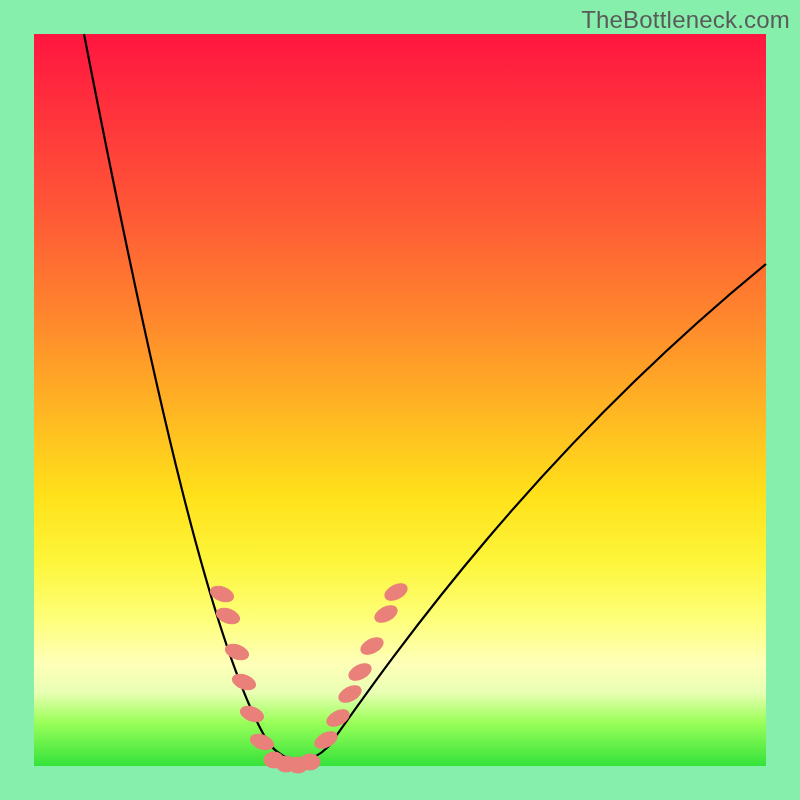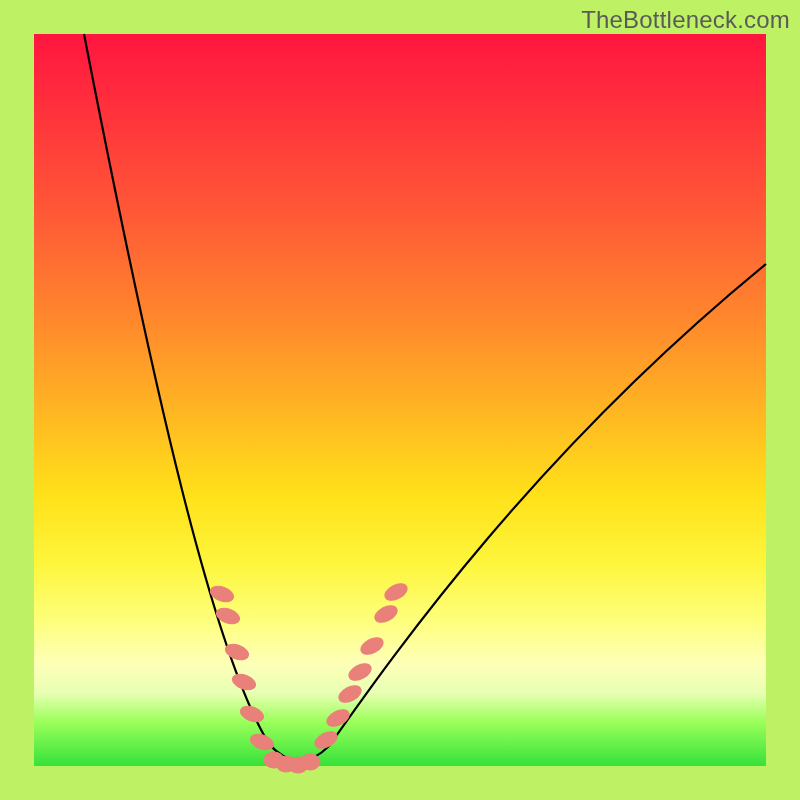--- a/index.html
+++ b/index.html
@@ -10,21 +10,21 @@
     overflow: hidden;
     background: #000;
     font-family: Arial, Helvetica, sans-serif;
   }
   .frame {
     position: absolute;
     left: 0;
     top: 0;
     width: 800px;
     height: 800px;
-    background: #bef264;
+    background: #86efac;
   }
   .plot-area {
     position: absolute;
     left: 34px;
     top: 34px;
     width: 732px;
     height: 732px;
     
     background: linear-gradient(to bottom,
       #ff153f 0%,

